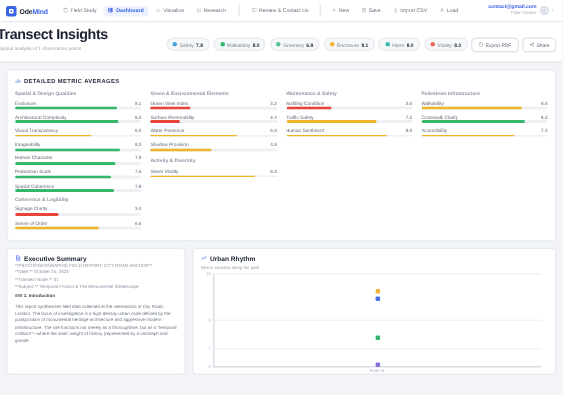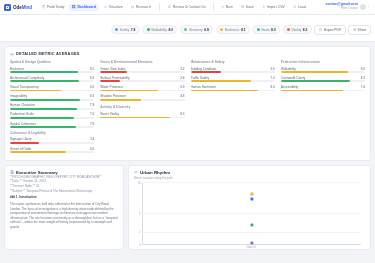--- a/index.html
+++ b/index.html
@@ -235,20 +235,24 @@
         <span class="user-role">Filter Creator</span>
       </div>
       <div class="avatar-sm">
           <span>○</span>
         </div>
       <span class="chev">›</span>
     </div>
   </div>
 
   <div class="pagehead">
+    <div class="pagehead-left">
+      <div class="page-title">Transect Insights</div>
+      <div class="page-sub">Spatial analysis of 1 observation points</div>
+    </div>
 
     <div class="pills">
       <div class="pill">
         <span class="dot" style="background:#4aa3df"></span>
         <span>Safety</span>
         <b>7.8</b>
       </div>
       <div class="pill">
         <span class="dot" style="background:#2eb872"></span>
         <span>Walkability</span>

